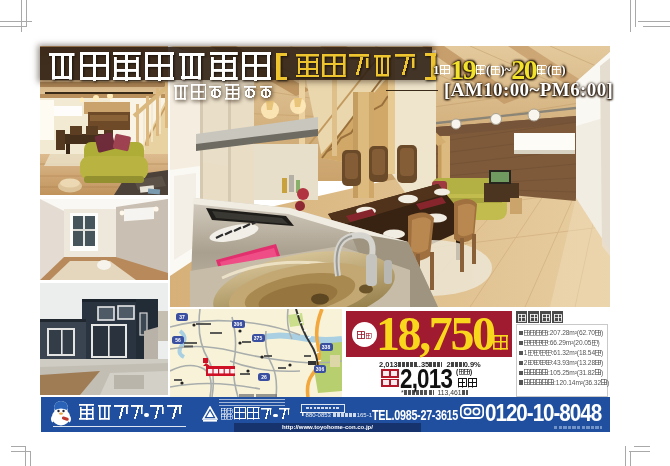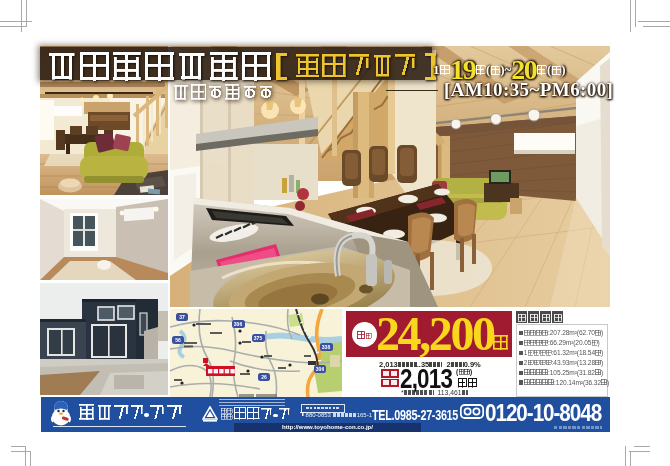--- a/index.html
+++ b/index.html
@@ -432,21 +432,21 @@
 </div>
 
 <div class="abs" style="left:276px;top:52px;color:#eec52e;font-size:27px;filter:drop-shadow(1px 1px 1px #1a120a);white-space:nowrap;">
 <span style="display:inline-block;width:11px;height:27px;background:linear-gradient(currentColor,currentColor) 0 50%/42% 100% no-repeat,linear-gradient(currentColor,currentColor) 0 0/100% 12% no-repeat,linear-gradient(currentColor,currentColor) 0 100%/100% 12% no-repeat;vertical-align:-4px;"></span>
 <span class="k2"></span><span class="kj"></span><span class="kt"></span><span class="k3" style="width:.7em;"></span><span class="kt"></span>
 <span style="display:inline-block;width:11px;height:27px;background:linear-gradient(currentColor,currentColor) 100% 50%/42% 100% no-repeat,linear-gradient(currentColor,currentColor) 0 0/100% 12% no-repeat,linear-gradient(currentColor,currentColor) 0 100%/100% 12% no-repeat;vertical-align:-4px;"></span>
 </div>
 
 <div class="abs" style="left:433px;top:54px;white-space:nowrap;font-family:'Liberation Serif',serif;font-weight:bold;color:#fff;font-size:13px;text-shadow:0 0 3px #241507,1px 1px 2px #241507,-1px 1px 2px #241507,1px -1px 2px #241507;">1<span class="kj" style="font-size:11px;"></span><span style="font-size:28px;color:#f2e22c;letter-spacing:-1.5px;vertical-align:-5px;">19</span><span class="kj" style="font-size:11px;"></span>(<span class="kj" style="font-size:10px;"></span>)~<span style="font-size:28px;color:#f2e22c;letter-spacing:-1.5px;vertical-align:-5px;">20</span><span class="kj" style="font-size:11px;"></span>(<span class="kj" style="font-size:10px;"></span>)</div>
 
-<div class="abs" style="left:444px;top:79px;white-space:nowrap;font-family:'Liberation Serif',serif;font-weight:bold;color:#fff;font-size:19px;letter-spacing:.4px;text-shadow:0 0 3px #241507,1px 1px 2px #241507,-1px 1px 2px #241507;">[AM10:35~PM6:00]</div>
+<div class="abs" style="left:444px;top:79px;white-space:nowrap;font-family:'Liberation Serif',serif;font-weight:bold;color:#fff;font-size:19px;letter-spacing:.4px;text-shadow:0 0 3px #241507,1px 1px 2px #241507,-1px 1px 2px #241507;">[AM10:00~PM6:00]</div>
 
 <div class="abs" style="left:172px;top:83px;color:#fff;font-size:18px;filter:drop-shadow(1px 1px 2px #241507);white-space:nowrap;letter-spacing:20px;">
 <span class="k3"></span><span class="kj"></span><span class="hg"></span><span class="k2"></span><span class="hg"></span><span class="hg"></span>
 </div>
 
 <div class="abs" style="left:45px;top:92px;width:108px;height:1.6px;background:#3a2a18;"></div>
 
 <div class="abs" style="left:386px;top:89.5px;width:52px;height:1.6px;background:#3a2a18;"></div>
 
 <div class="abs" style="left:170px;top:309px;width:172px;height:88px;overflow:hidden;">
@@ -535,21 +535,21 @@
 </svg>
 </div>
 
 <div class="abs" style="left:239px;top:393.5px;width:38px;height:3px;background:linear-gradient(90deg,#777 0 40%,transparent 40% 46%,#777 46% 100%);opacity:.75;"></div>
 
 <div class="abs" style="left:346px;top:311px;width:166px;height:46px;background:#a01b30;"></div>
 
 <div class="abs" style="left:352px;top:322px;width:25px;height:25px;border-radius:50%;background:#fff;"></div>
 <div class="abs" style="left:357px;top:330.5px;color:#a01b30;font-size:8.6px;font-weight:bold;"><span class="kj"></span><span class="kj" style="width:.62em;height:.62em;vertical-align:0;"></span></div>
 
-<div class="abs" style="left:376px;top:306px;color:#f8d71c;font-family:'Liberation Serif',serif;font-weight:bold;font-size:48px;letter-spacing:-2.4px;">24,200</div>
+<div class="abs" style="left:376px;top:306px;color:#f8d71c;font-family:'Liberation Serif',serif;font-weight:bold;font-size:48px;letter-spacing:-2.4px;">18,750</div>
 <div class="abs" style="left:492px;top:334px;color:#f8d71c;font-size:17px;font-weight:bold;"><span class="kj"></span></div>
 
 <div class="abs" style="left:379px;top:360px;color:#222;font-size:7.5px;white-space:nowrap;font-weight:bold;">2,013<span class="tb" style="width:19px;"></span>..35<span class="tb" style="width:13px;"></span>&nbsp;&nbsp;2<span class="tb" style="width:13px;"></span>0.9%</div>
 
 <div class="abs" style="left:381px;top:369px;width:18px;height:8.6px;background:#b5172b;">
     <div style="margin:1.6px 2px;height:5px;background:linear-gradient(90deg,#fff 0 45%,transparent 45% 55%,#fff 55% 100%);opacity:.92;"></div>
   </div>
 <div class="abs" style="left:381px;top:378.6px;width:18px;height:8.6px;background:#b5172b;">
     <div style="margin:1.6px 2px;height:5px;background:linear-gradient(90deg,#fff 0 45%,transparent 45% 55%,#fff 55% 100%);opacity:.92;"></div>
   </div>

